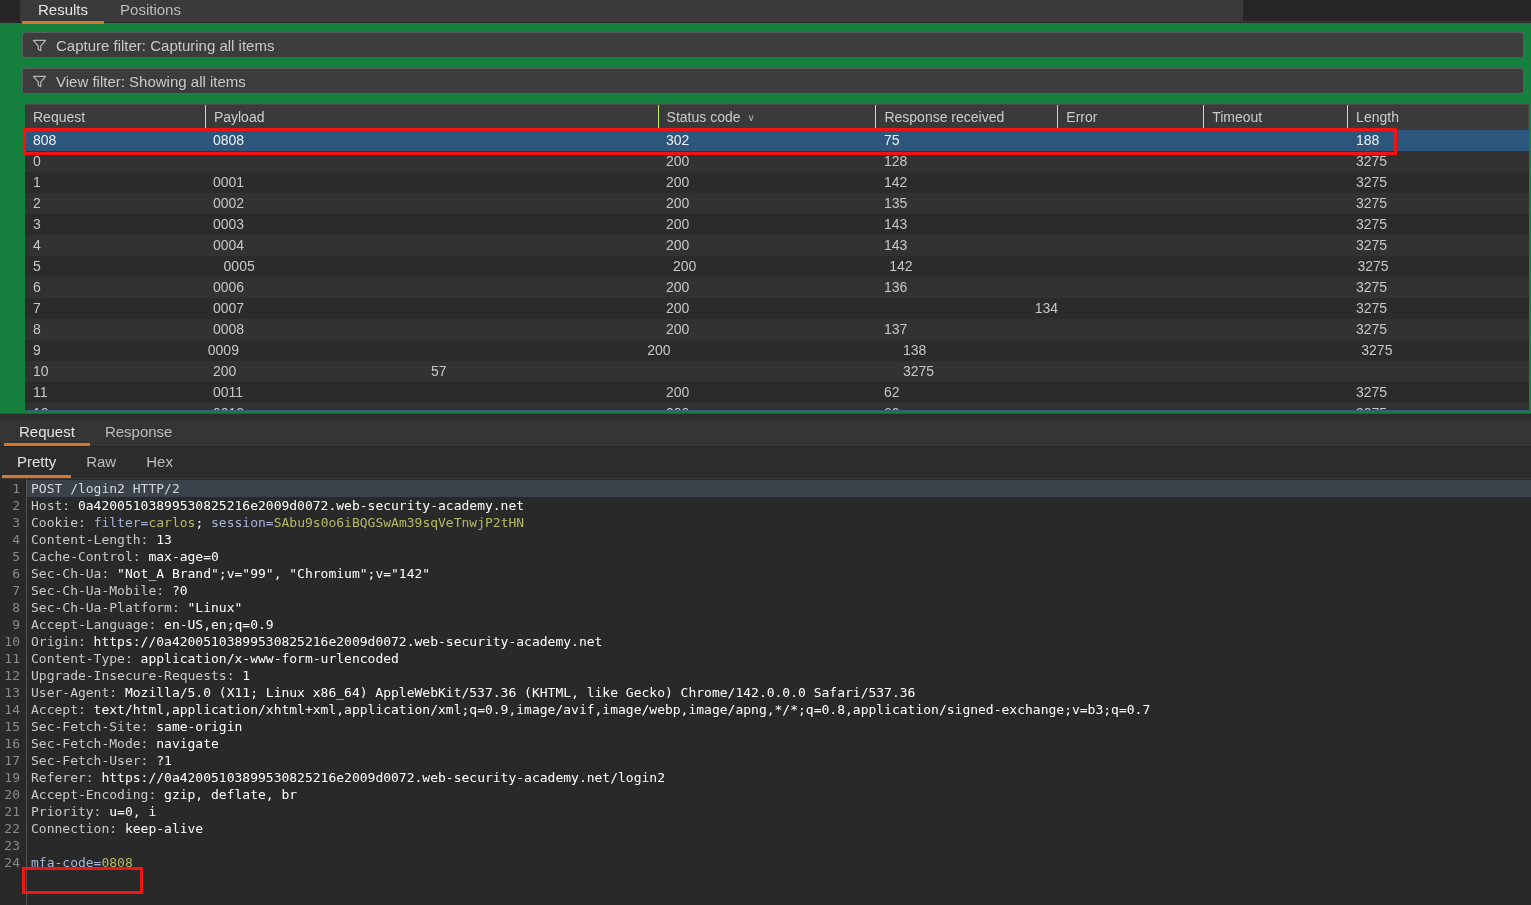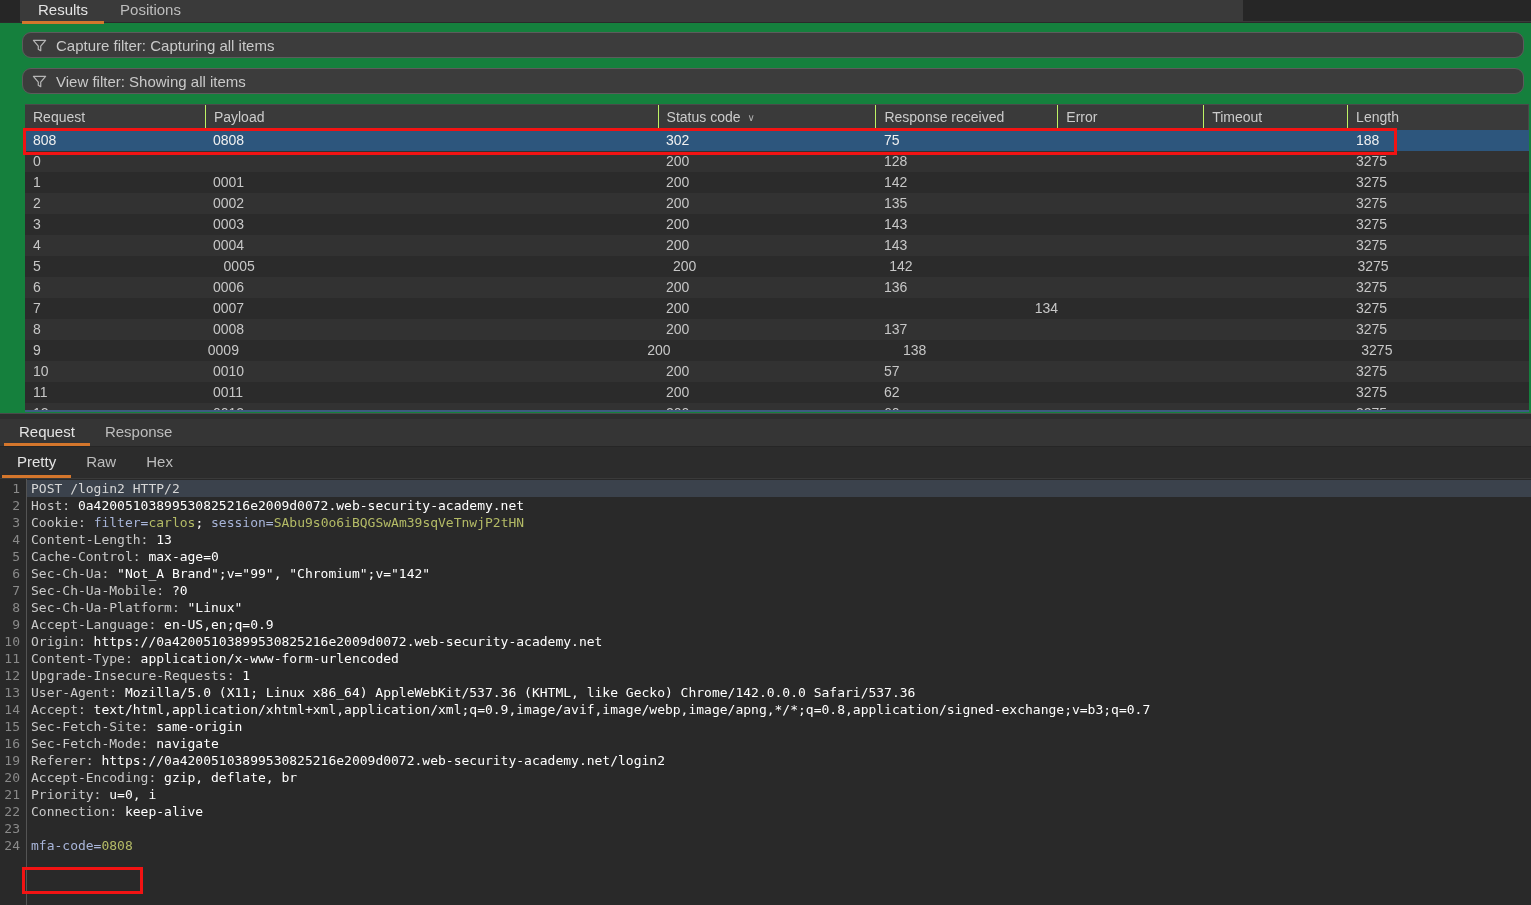--- a/index.html
+++ b/index.html
@@ -10,21 +10,21 @@
   .upper{position:absolute;left:0;top:0;width:100%;height:413px;background:#15803d;}
   .topbar{position:absolute;left:0;top:0;width:100%;height:22px;background:#3a3a3a;border-bottom:1px solid #2a2a2a;}
   .corner-left{position:absolute;left:0;top:0;width:20px;height:22px;background:#262626;}
   .corner-right{position:absolute;left:1243px;top:0;right:0;height:21px;background:#262626;}
   .toptabs{position:absolute;left:22px;top:0;height:22px;display:flex;}
   .toptab{padding:0 16px;height:22px;line-height:20px;font-size:15px;color:#bdbdbd;position:relative;cursor:default;}
   .toptab.active{color:#e4e4e4;}
   .toptab.active::after{content:"";position:absolute;left:0;right:0;bottom:-2px;height:3px;background:#d4762c;}
 
   .filterbar{position:absolute;left:22px;right:7px;height:26px;box-sizing:border-box;
-             background:#3c3c3c;border:1px solid #5c5c5c;border-radius:9px;
+             background:#3c3c3c;border:1px solid #5c5c5c;border-radius:3px;
              display:flex;align-items:center;gap:9px;padding-left:9px;color:#c9c9c9;font-size:15px;}
   .filterbar.capture{top:32px;} .filterbar.view{top:68px;}
   .funnel{display:block;}
 
   
   .thead{position:absolute;left:25px;top:104px;width:1504px;height:26px;display:flex;
          background:#3a3a3a;border-top:1px solid #4a4a4a;box-sizing:border-box;}
   .hcell{box-sizing:border-box;height:100%;line-height:25px;padding-left:8px;font-size:14px;color:#cbcbcb;
          border-left:1px solid #bef264;overflow:hidden;white-space:nowrap;}
   .hcell:first-child{border-left:none;}
@@ -205,21 +205,20 @@
           <div class="tcell" style="width: 180px;">9</div>
           <div class="tcell" style="width: 453px;">0009</div>
           <div class="tcell" style="width: 218px;">200</div>
           <div class="tcell" style="width: 182px; margin-left: 44px;">138</div>
           <div class="tcell" style="width: 146px;"></div>
           <div class="tcell" style="width: 144px;"></div>
           <div class="tcell" style="width: 181px;">3275</div>
         </div>
         <div class="trow" style="background: rgb(50, 50, 50);">
           <div class="tcell" style="width: 180px;">10</div>
-          <div class="tcell" style="width: 453px;">0010</div>
           <div class="tcell" style="width: 218px;">200</div>
           <div class="tcell" style="width: 182px;">57</div>
           <div class="tcell" style="width: 146px;"></div>
           <div class="tcell" style="width: 144px;"></div>
           <div class="tcell" style="width: 181px;">3275</div>
         </div>
         <div class="trow" style="background: rgb(43, 43, 43);">
           <div class="tcell" style="width: 180px;">11</div>
           <div class="tcell" style="width: 453px;">0011</div>
           <div class="tcell" style="width: 218px;">200</div>
@@ -325,20 +324,24 @@
         </div>
         <div class="line">
           <span class="lnum">15</span>
           <span class="ltext"><span class="seg-name">Sec-Fetch-Site:</span><span class="seg-value"> same-origin</span></span>
         </div>
         <div class="line">
           <span class="lnum">16</span>
           <span class="ltext"><span class="seg-name">Sec-Fetch-Mode:</span><span class="seg-value"> navigate</span></span>
         </div>
         <div class="line">
+          <span class="lnum">17</span>
+          <span class="ltext"><span class="seg-name">Sec-Fetch-User:</span><span class="seg-value"> ?1</span></span>
+        </div>
+        <div class="line">
           <span class="lnum">19</span>
           <span class="ltext"><span class="seg-name">Referer:</span><span class="seg-value"> https://0a42005103899530825216e2009d0072.web-security-academy.net/login2</span></span>
         </div>
         <div class="line">
           <span class="lnum">20</span>
           <span class="ltext"><span class="seg-name">Accept-Encoding:</span><span class="seg-value"> gzip, deflate, br</span></span>
         </div>
         <div class="line">
           <span class="lnum">21</span>
           <span class="ltext"><span class="seg-name">Priority:</span><span class="seg-value"> u=0, i</span></span>

